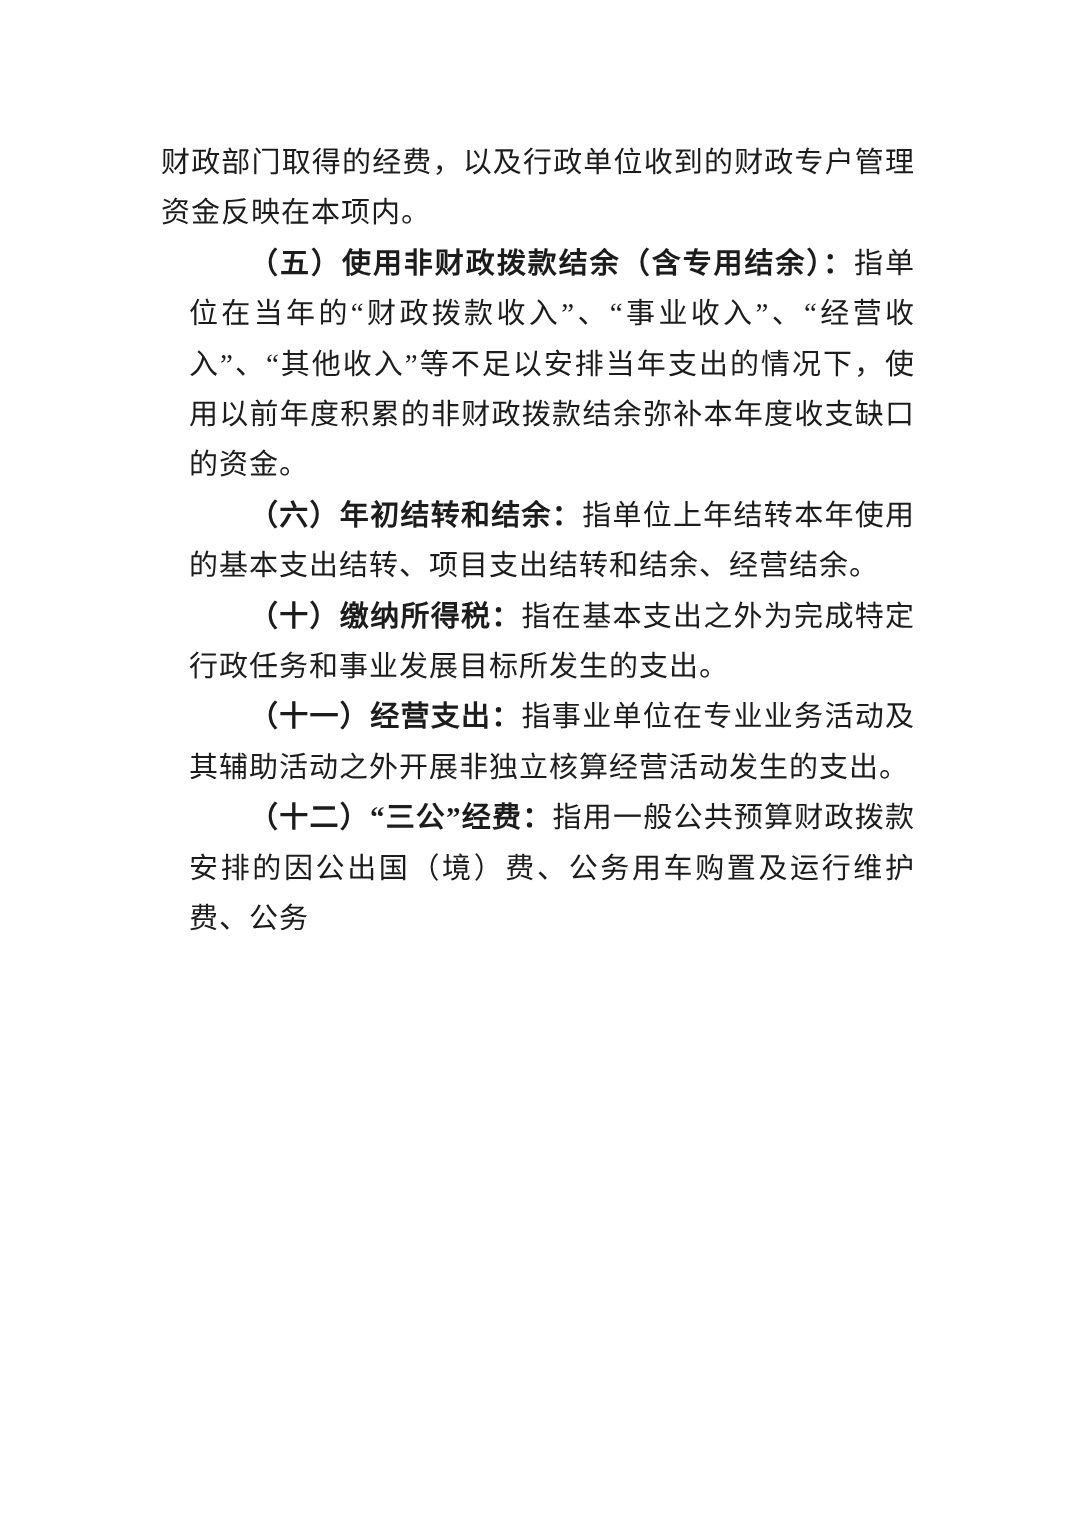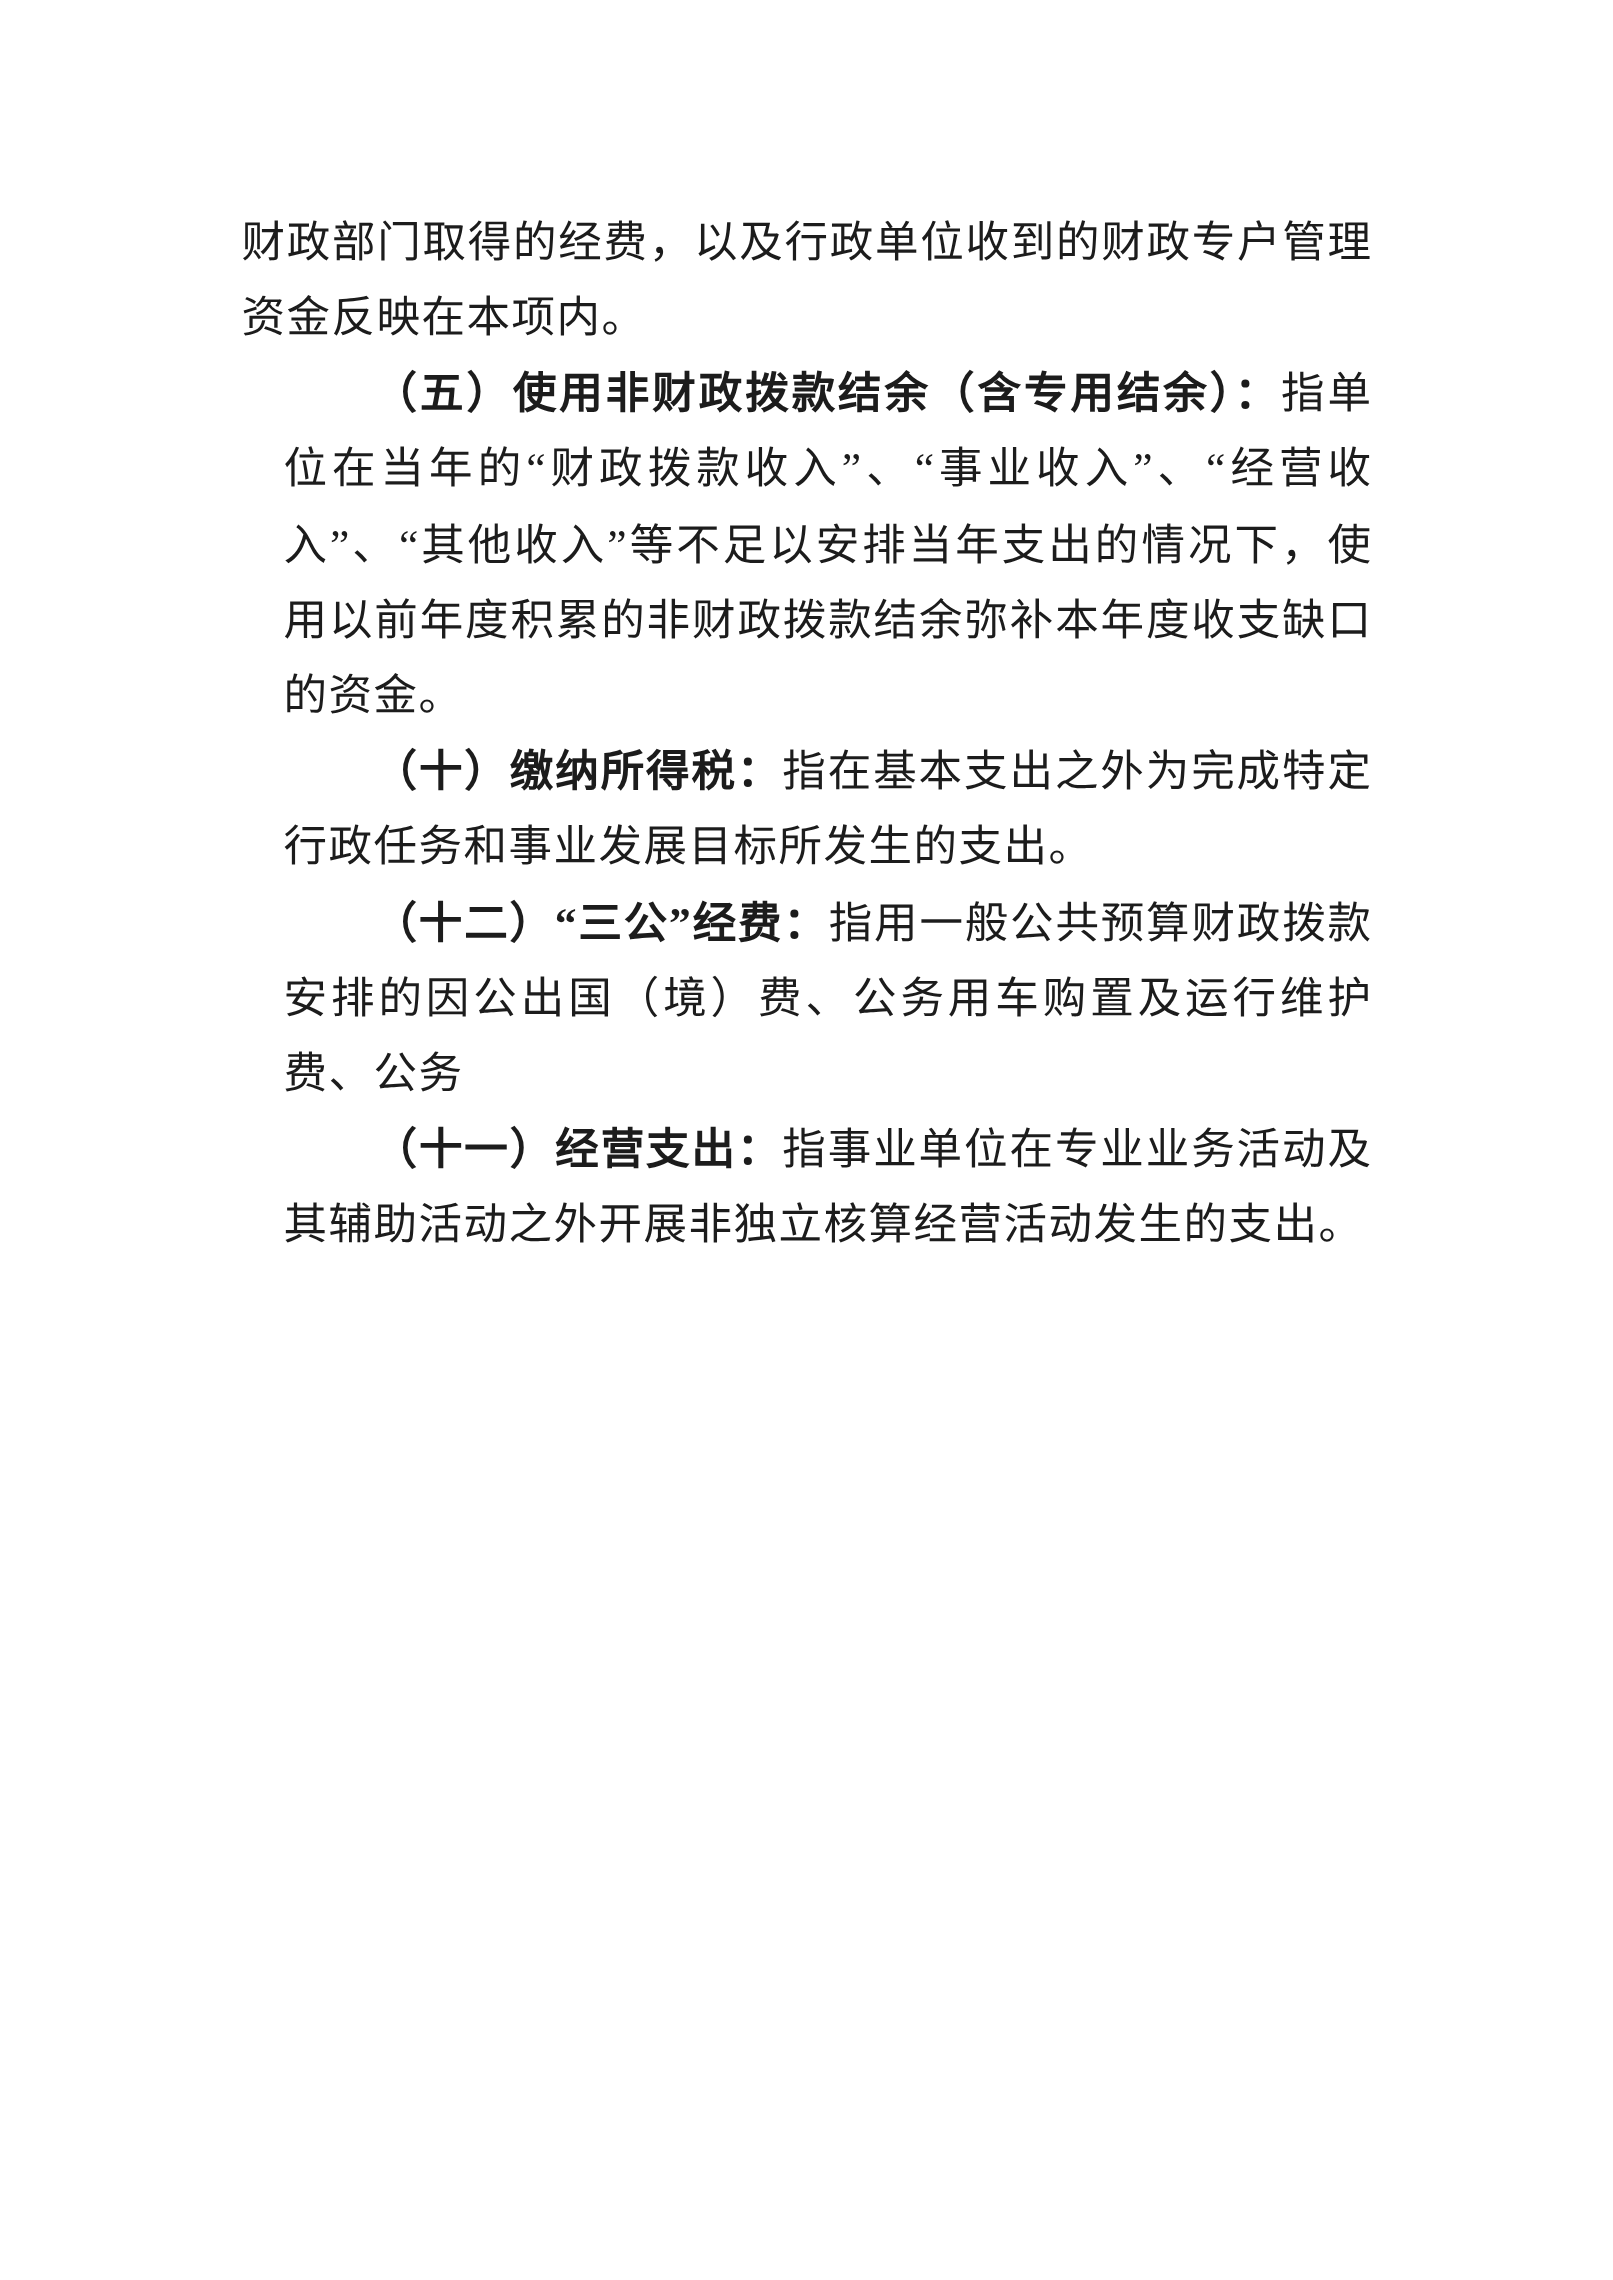--- a/index.html
+++ b/index.html
@@ -49,18 +49,19 @@
     color: #2a2a2a;
   }
 </style>
 </head>
 <body>
 
 <div class="page">
   <div class="content">
       <p class="para"><span>财政部门取得的经费，以及行政单位收到的财政专户管理资金反映在本项内。</span></p>
       <p class="para indent"><span class="lead">（五）使用非财政拨款结余（含专用结余）：</span><span>指单位在当年的“财政拨款收入”、“事业收入”、“经营收入”、“其他收入”等不足以安排当年支出的情况下，使用以前年度积累的非财政拨款结余弥补本年度收支缺口的资金。</span></p>
+      <p class="para indent"><span class="lead">（六）年初结转和结余：</span><span>指单位上年结转本年使用的基本支出结转、项目支出结转和结余、经营结余。</span></p>
       <p class="para indent"><span class="lead">（十）缴纳所得税：</span><span>指在基本支出之外为完成特定行政任务和事业发展目标所发生的支出。</span></p>
+      <p class="para indent"><span class="lead">（十一）经营支出：</span><span>指事业单位在专业业务活动及其辅助活动之外开展非独立核算经营活动发生的支出。</span></p>
       <p class="para indent"><span class="lead">（十二）“三公”经费：</span><span>指用一般公共预算财政拨款安排的因公出国（境）费、公务用车购置及运行维护费、公务</span></p>
-      <p class="para indent"><span class="lead">（十一）经营支出：</span><span>指事业单位在专业业务活动及其辅助活动之外开展非独立核算经营活动发生的支出。</span></p>
     </div>
   <div class="footer">- 8 -</div>
 </div>
 
 </body></html>

